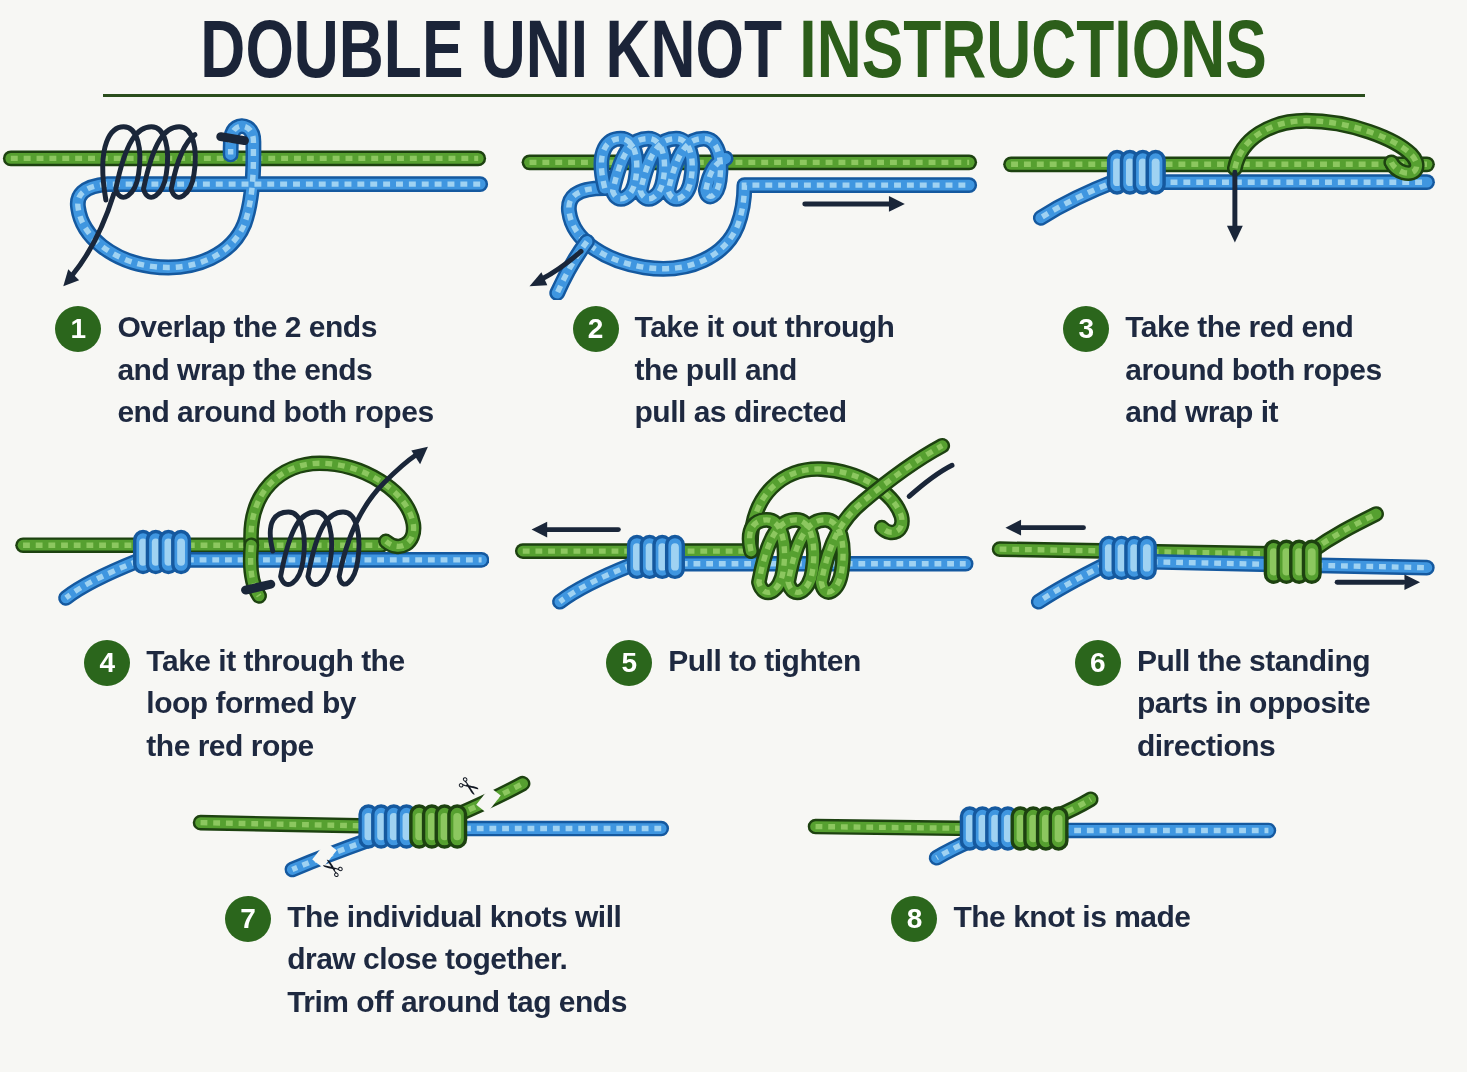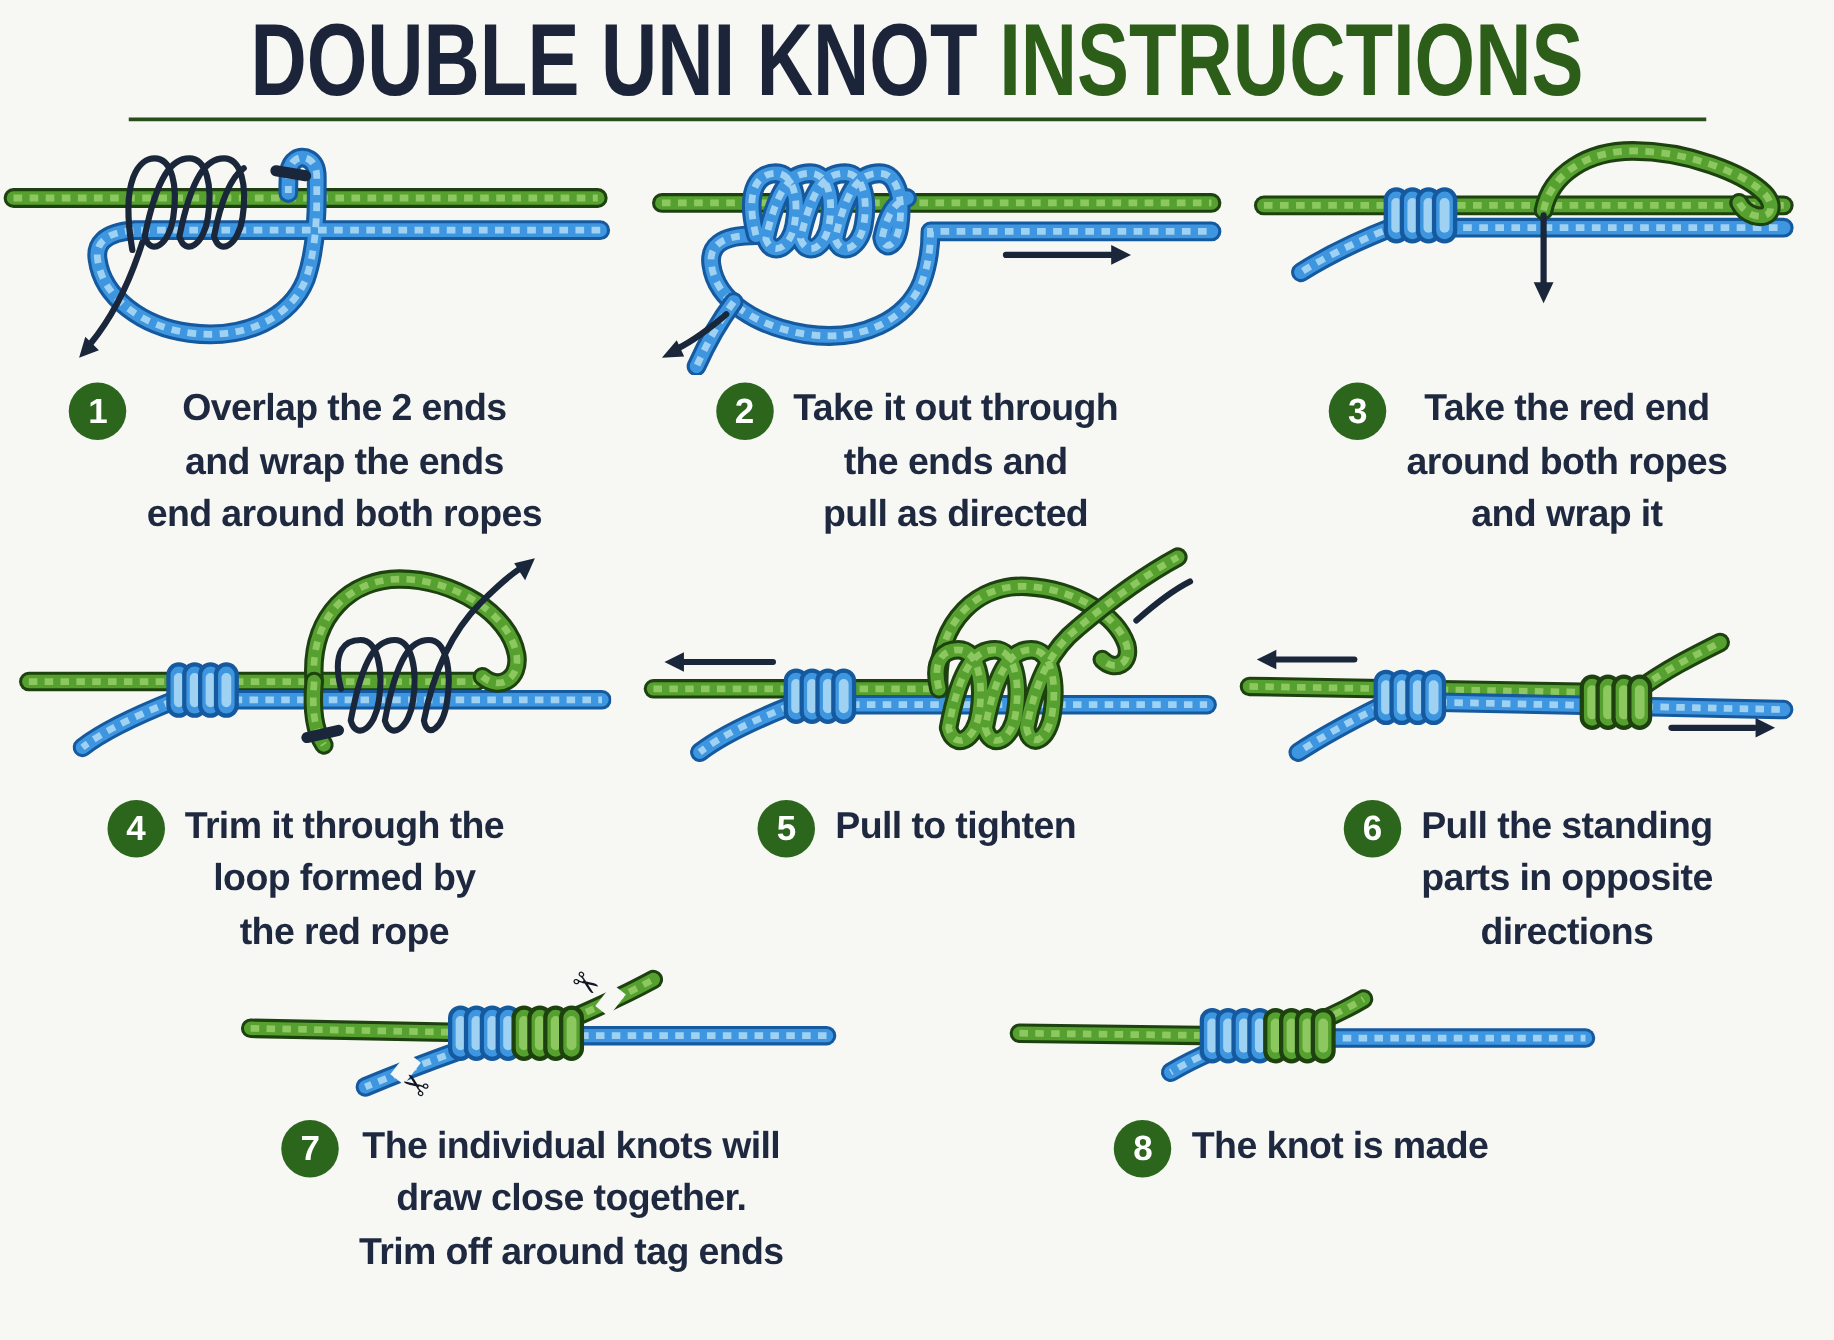--- a/index.html
+++ b/index.html
@@ -37,21 +37,21 @@
   .caption{display:flex;align-items:flex-start;justify-content:center;gap:16px;margin-top:6px;}
   .badge{
     width:46px;height:46px;border-radius:50%;
     background:#2b661c;color:#ffffff;
     font-size:28px;font-weight:bold;
     display:flex;align-items:center;justify-content:center;
     flex-shrink:0;
   }
   .cap-text{
     font-size:30px;font-weight:bold;color:#1e2940;
-    text-align:center;line-height:1.42;letter-spacing:-0.5px;
+    text-align:left;line-height:1.42;letter-spacing:-0.5px;
   }
 
   
   .og{fill:none;stroke:#1d4210;stroke-width:16;stroke-linecap:round;stroke-linejoin:round;}
   .fg{fill:none;stroke:#56a030;stroke-width:11;stroke-linecap:round;stroke-linejoin:round;}
   .dg{fill:none;stroke:#8cc75f;stroke-width:5.5;stroke-dasharray:7 6;stroke-linecap:butt;}
   .ob{fill:none;stroke:#15599f;stroke-width:16;stroke-linecap:round;stroke-linejoin:round;}
   .fb{fill:none;stroke:#3f96e0;stroke-width:11;stroke-linecap:round;stroke-linejoin:round;}
   .db{fill:none;stroke:#9fd2f2;stroke-width:5.5;stroke-dasharray:7 6;stroke-linecap:butt;}
   .blk{fill:none;stroke:#1a2639;stroke-width:5;stroke-linecap:round;stroke-linejoin:round;}
@@ -142,21 +142,21 @@
           <path class="blk" d="M 86 156 C 72 168 58 178 46 184"></path>
           <polygon class="ah" points="34,191 46,177 52,190"></polygon>
           <path class="blk" d="M 312 108 L 398 108"></path>
           <polygon class="ah" points="413,108 397,100 397,116"></polygon>
         </svg>
       </div>
       <div class="caption">
         <span class="badge">2</span>
         <div class="cap-text">
           <div>Take it out through</div>
-          <div>the ends and</div>
+          <div>the pull and</div>
           <div>pull as directed</div>
         </div>
       </div>
     </section>
 
     <section class="step">
       <div class="fig">
         <svg viewBox="0 0 467 205">
           <defs>
             <path id="p3g" d="M 20 68 L 440 68"></path>
@@ -231,21 +231,21 @@
             <use href="#p4d" class="fg"></use>
             <use href="#p4d" class="dg"></use>
           <path class="clamp" d="M 246 160 L 272 154"></path>
           <path class="blk" d="M 274 120 C 266 88 278 80 290 80 C 304 80 309 104 305 130 C 302 152 287 163 282 146 C 292 92 304 80 318 80 C 332 80 337 104 333 130 C 330 152 315 163 310 146 C 320 92 332 80 346 80 C 360 80 365 104 361 130 C 358 152 345 162 342 146 C 350 105 366 72 388 50 C 398 40 408 30 420 22"></path>
           <polygon class="ah" points="433,13 416,17 425,31"></polygon>
         </svg>
       </div>
       <div class="caption">
         <span class="badge">4</span>
         <div class="cap-text">
-          <div>Trim it through the</div>
+          <div>Take it through the</div>
           <div>loop formed by</div>
           <div>the red rope</div>
         </div>
       </div>
     </section>
 
     <section class="step">
       <div class="fig">
         <svg viewBox="0 0 480 205">
           <defs>

